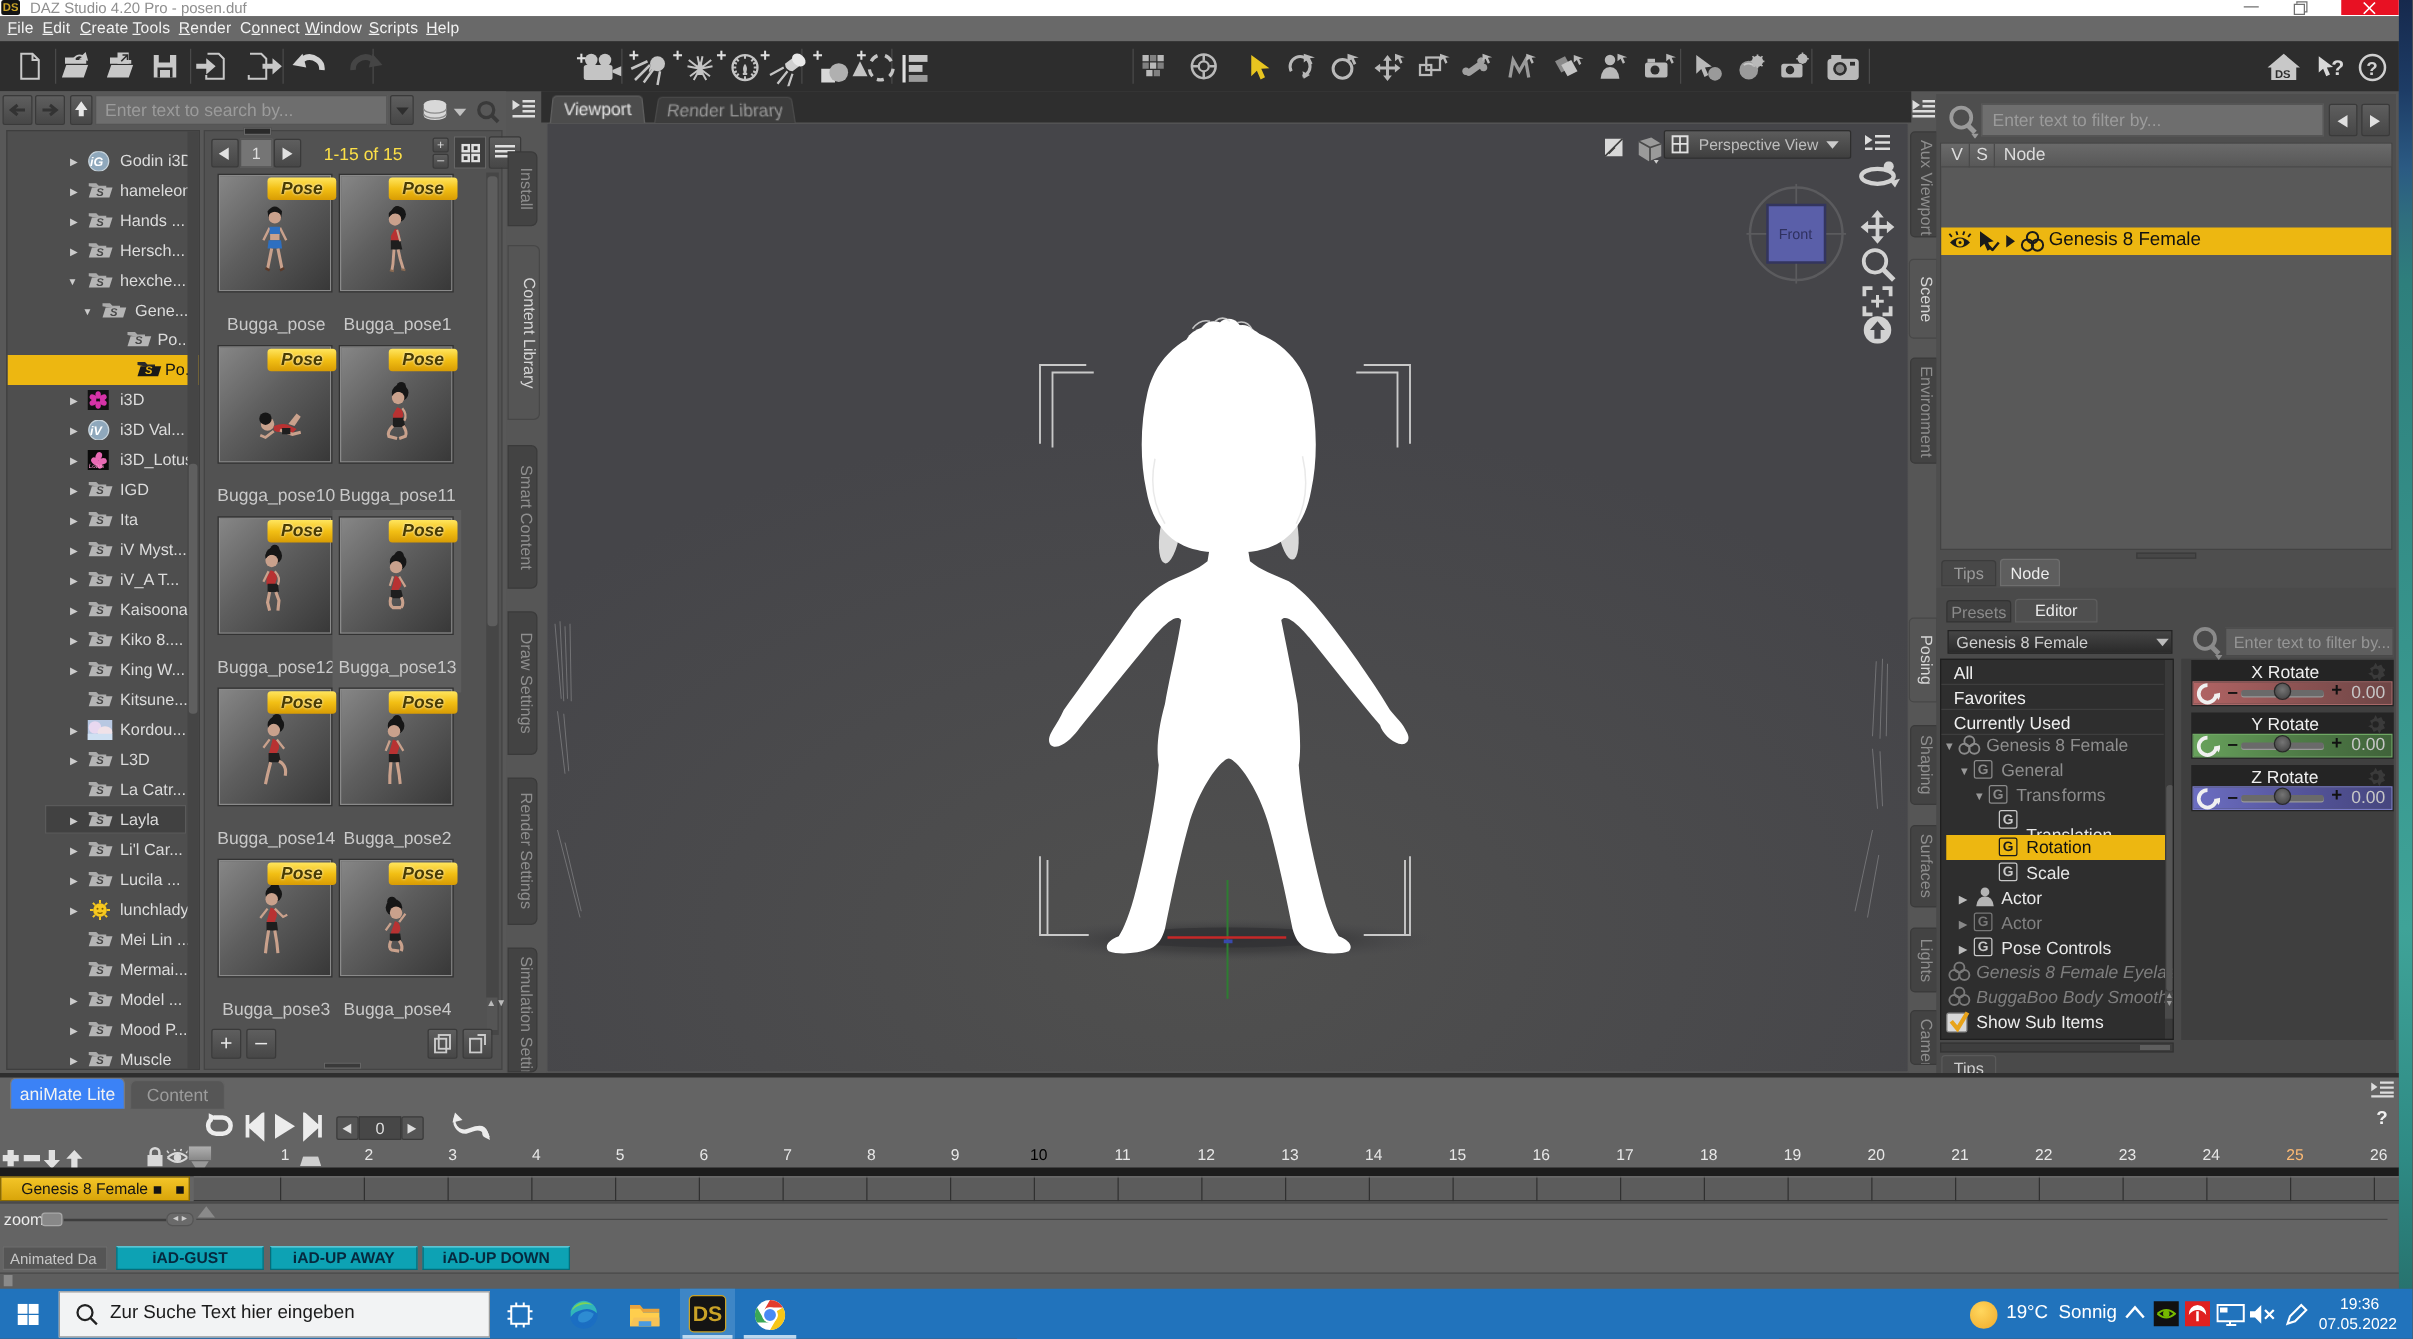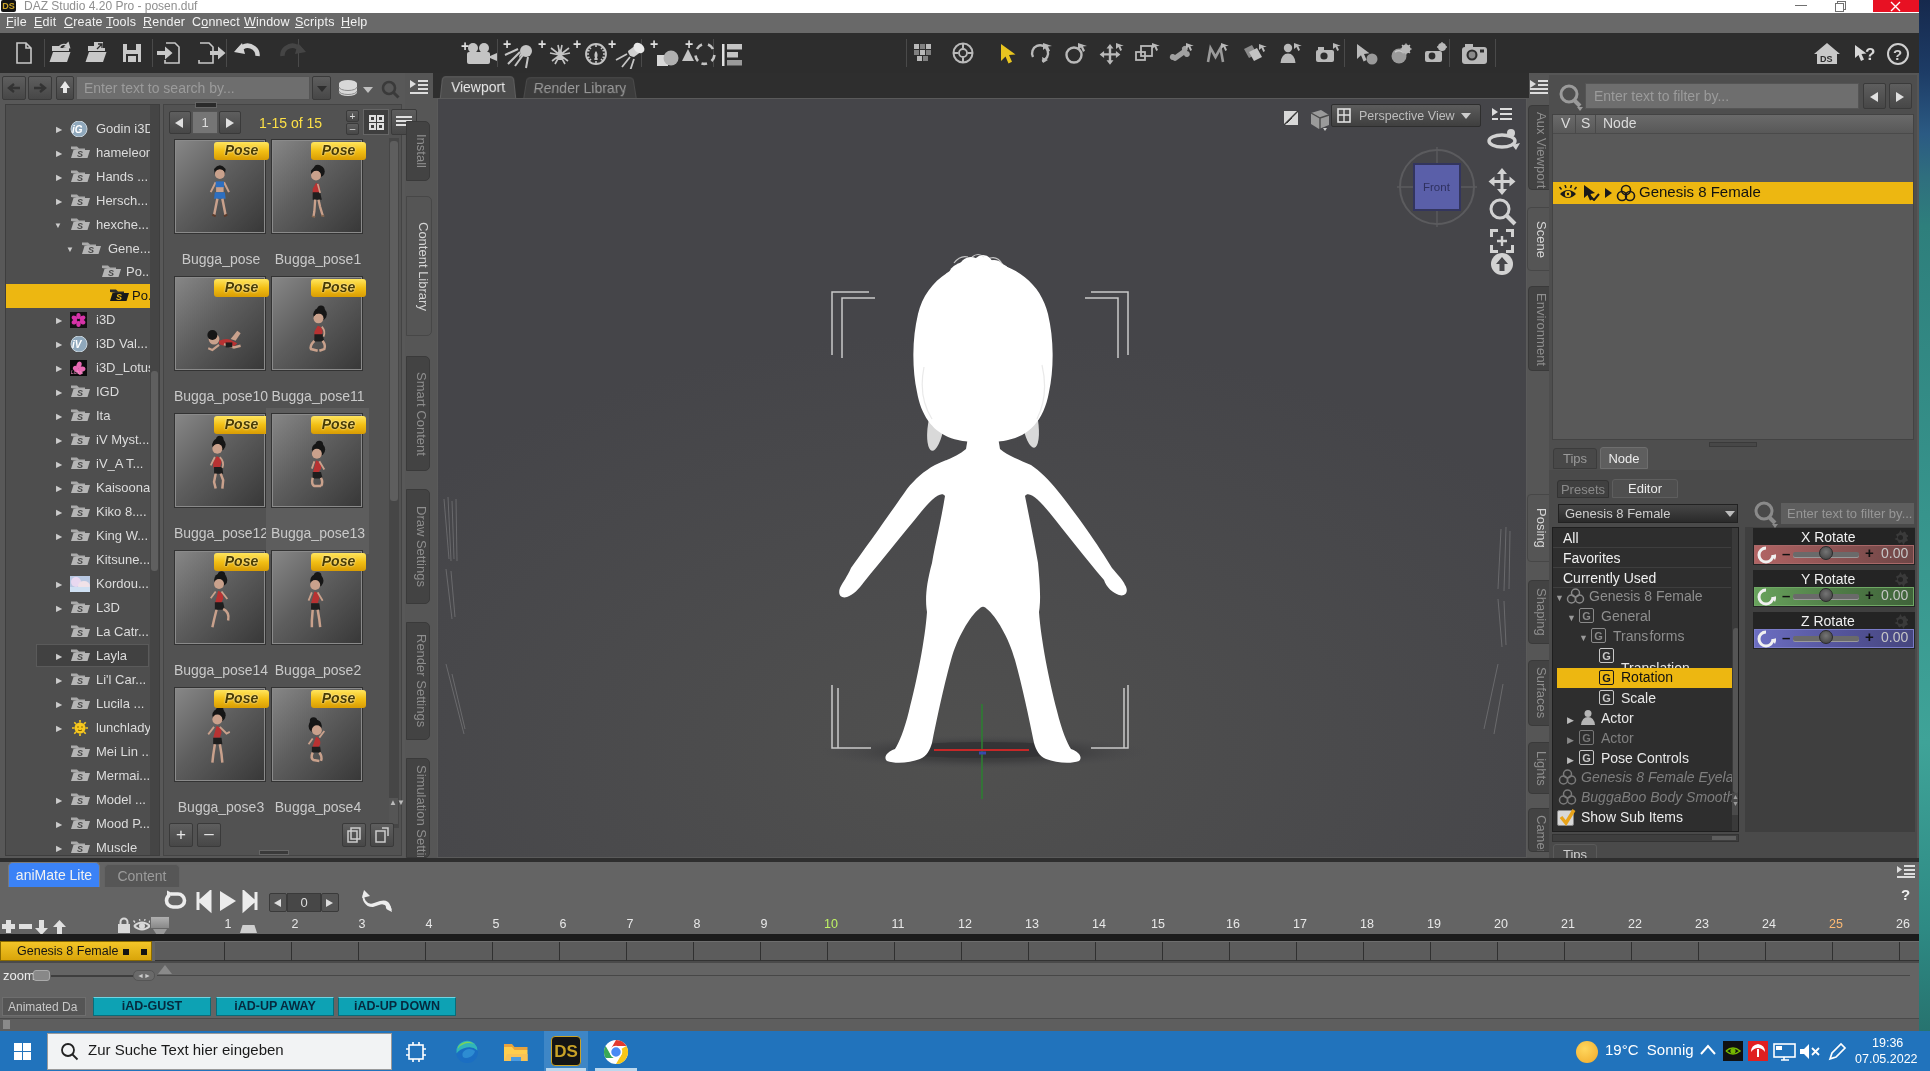--- a/index.html
+++ b/index.html
@@ -1131,26 +1131,26 @@
   <div id="ruler">
       <span class="abs" style="left:213px;top:59px;width:30px;text-align:center;color:#e8e8e8;font-size:12.5px;">1</span>
       <span class="abs" style="left:280px;top:59px;width:30px;text-align:center;color:#e8e8e8;font-size:12.5px;">2</span>
       <span class="abs" style="left:347px;top:59px;width:30px;text-align:center;color:#e8e8e8;font-size:12.5px;">3</span>
       <span class="abs" style="left:414px;top:59px;width:30px;text-align:center;color:#e8e8e8;font-size:12.5px;">4</span>
       <span class="abs" style="left:481px;top:59px;width:30px;text-align:center;color:#e8e8e8;font-size:12.5px;">5</span>
       <span class="abs" style="left:548px;top:59px;width:30px;text-align:center;color:#e8e8e8;font-size:12.5px;">6</span>
       <span class="abs" style="left:615px;top:59px;width:30px;text-align:center;color:#e8e8e8;font-size:12.5px;">7</span>
       <span class="abs" style="left:682px;top:59px;width:30px;text-align:center;color:#e8e8e8;font-size:12.5px;">8</span>
       <span class="abs" style="left:749px;top:59px;width:30px;text-align:center;color:#e8e8e8;font-size:12.5px;">9</span>
-      <span class="abs" style="left:816px;top:59px;width:30px;text-align:center;color:#bef264;font-size:12.5px;">10</span>
+      <span class="abs" style="left:816px;top:59px;width:30px;text-align:center;color:#000000;font-size:12.5px;">10</span>
       <span class="abs" style="left:883px;top:59px;width:30px;text-align:center;color:#e8e8e8;font-size:12.5px;">11</span>
       <span class="abs" style="left:950px;top:59px;width:30px;text-align:center;color:#e8e8e8;font-size:12.5px;">12</span>
       <span class="abs" style="left:1017px;top:59px;width:30px;text-align:center;color:#e8e8e8;font-size:12.5px;">13</span>
       <span class="abs" style="left:1084px;top:59px;width:30px;text-align:center;color:#e8e8e8;font-size:12.5px;">14</span>
-      <span class="abs" style="left:1151px;top:59px;width:30px;color:#e8e8e8;font-size:12.5px;">15</span>
+      <span class="abs" style="left:1151px;top:59px;width:30px;text-align:center;color:#e8e8e8;font-size:12.5px;">15</span>
       <span class="abs" style="left:1218px;top:59px;width:30px;text-align:center;color:#e8e8e8;font-size:12.5px;">16</span>
       <span class="abs" style="left:1285px;top:59px;width:30px;text-align:center;color:#e8e8e8;font-size:12.5px;">17</span>
       <span class="abs" style="left:1352px;top:59px;width:30px;text-align:center;color:#e8e8e8;font-size:12.5px;">18</span>
       <span class="abs" style="left:1419px;top:59px;width:30px;text-align:center;color:#e8e8e8;font-size:12.5px;">19</span>
       <span class="abs" style="left:1486px;top:59px;width:30px;text-align:center;color:#e8e8e8;font-size:12.5px;">20</span>
       <span class="abs" style="left:1553px;top:59px;width:30px;text-align:center;color:#e8e8e8;font-size:12.5px;">21</span>
       <span class="abs" style="left:1620px;top:59px;width:30px;text-align:center;color:#e8e8e8;font-size:12.5px;">22</span>
       <span class="abs" style="left:1687px;top:59px;width:30px;text-align:center;color:#e8e8e8;font-size:12.5px;">23</span>
       <span class="abs" style="left:1754px;top:59px;width:30px;text-align:center;color:#e8e8e8;font-size:12.5px;">24</span>
       <span class="abs" style="left:1821px;top:59px;width:30px;text-align:center;color:#fdba74;font-size:12.5px;">25</span>

